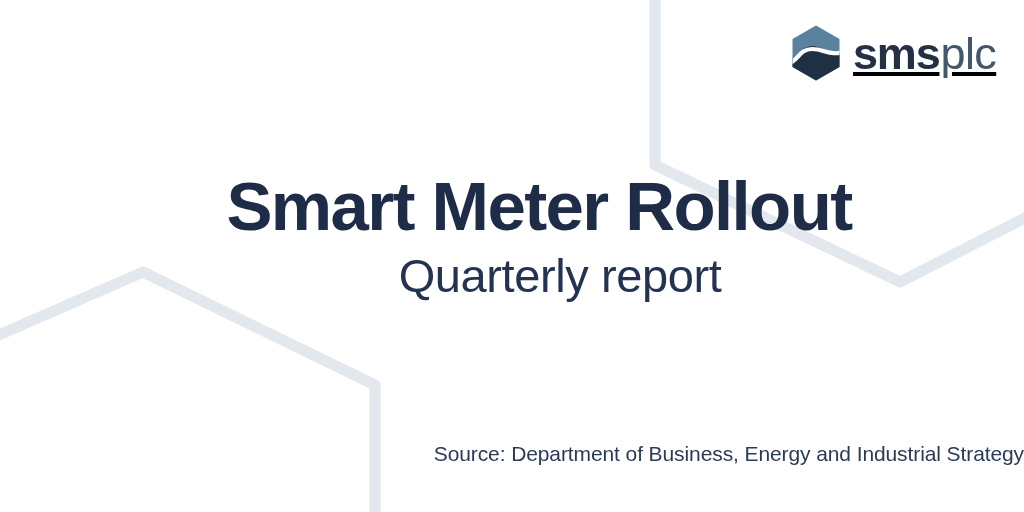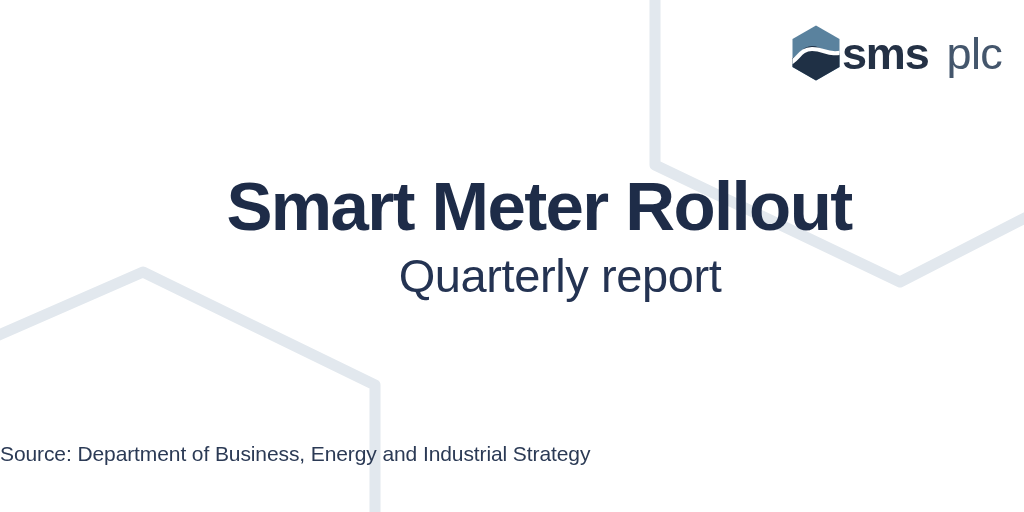--- a/index.html
+++ b/index.html
@@ -33,21 +33,22 @@
 
   
   #logo {
     position: absolute;
     left: 790px;
     top: 22px;
     width: 212px;
     height: 62px;
     display: flex;
     align-items: center;
-    gap: 0;
+    gap: 11px;
+    text-decoration: underline;
   }
   #logo-mark {
     width: 52px;
     height: 58px;
     flex: 0 0 auto;
     display: block;
   }
   #logo-wordmark {
     display: flex;
     align-items: baseline;
@@ -58,21 +59,21 @@
     font-size: 45px;
     font-weight: 700;
     color: #243145;
     letter-spacing: -1.2px;
   }
   #logo-plc {
     font-size: 45px;
     font-weight: 300;
     color: #44566c;
     letter-spacing: -0.6px;
-    margin-left: 18px;
+    margin-left: 1px;
   }
 
   
   #headline-block {
     position: absolute;
     left: 11px;
     top: 172px;
     width: 1024px;
     text-align: center;
     margin-left: 16px;
@@ -96,21 +97,21 @@
     white-space: nowrap;
     padding-left: 42px;
   }
 
   
   #source-line {
     position: absolute;
     left: 0;
     top: 442px;
     width: 1024px;
-    text-align: left;
+    text-align: right;
     font-size: 21px;
     font-weight: 400;
     color: #2b3a55;
     letter-spacing: -0.1px;
     white-space: nowrap;
   }
 </style>
 </head>
 <body>
 

